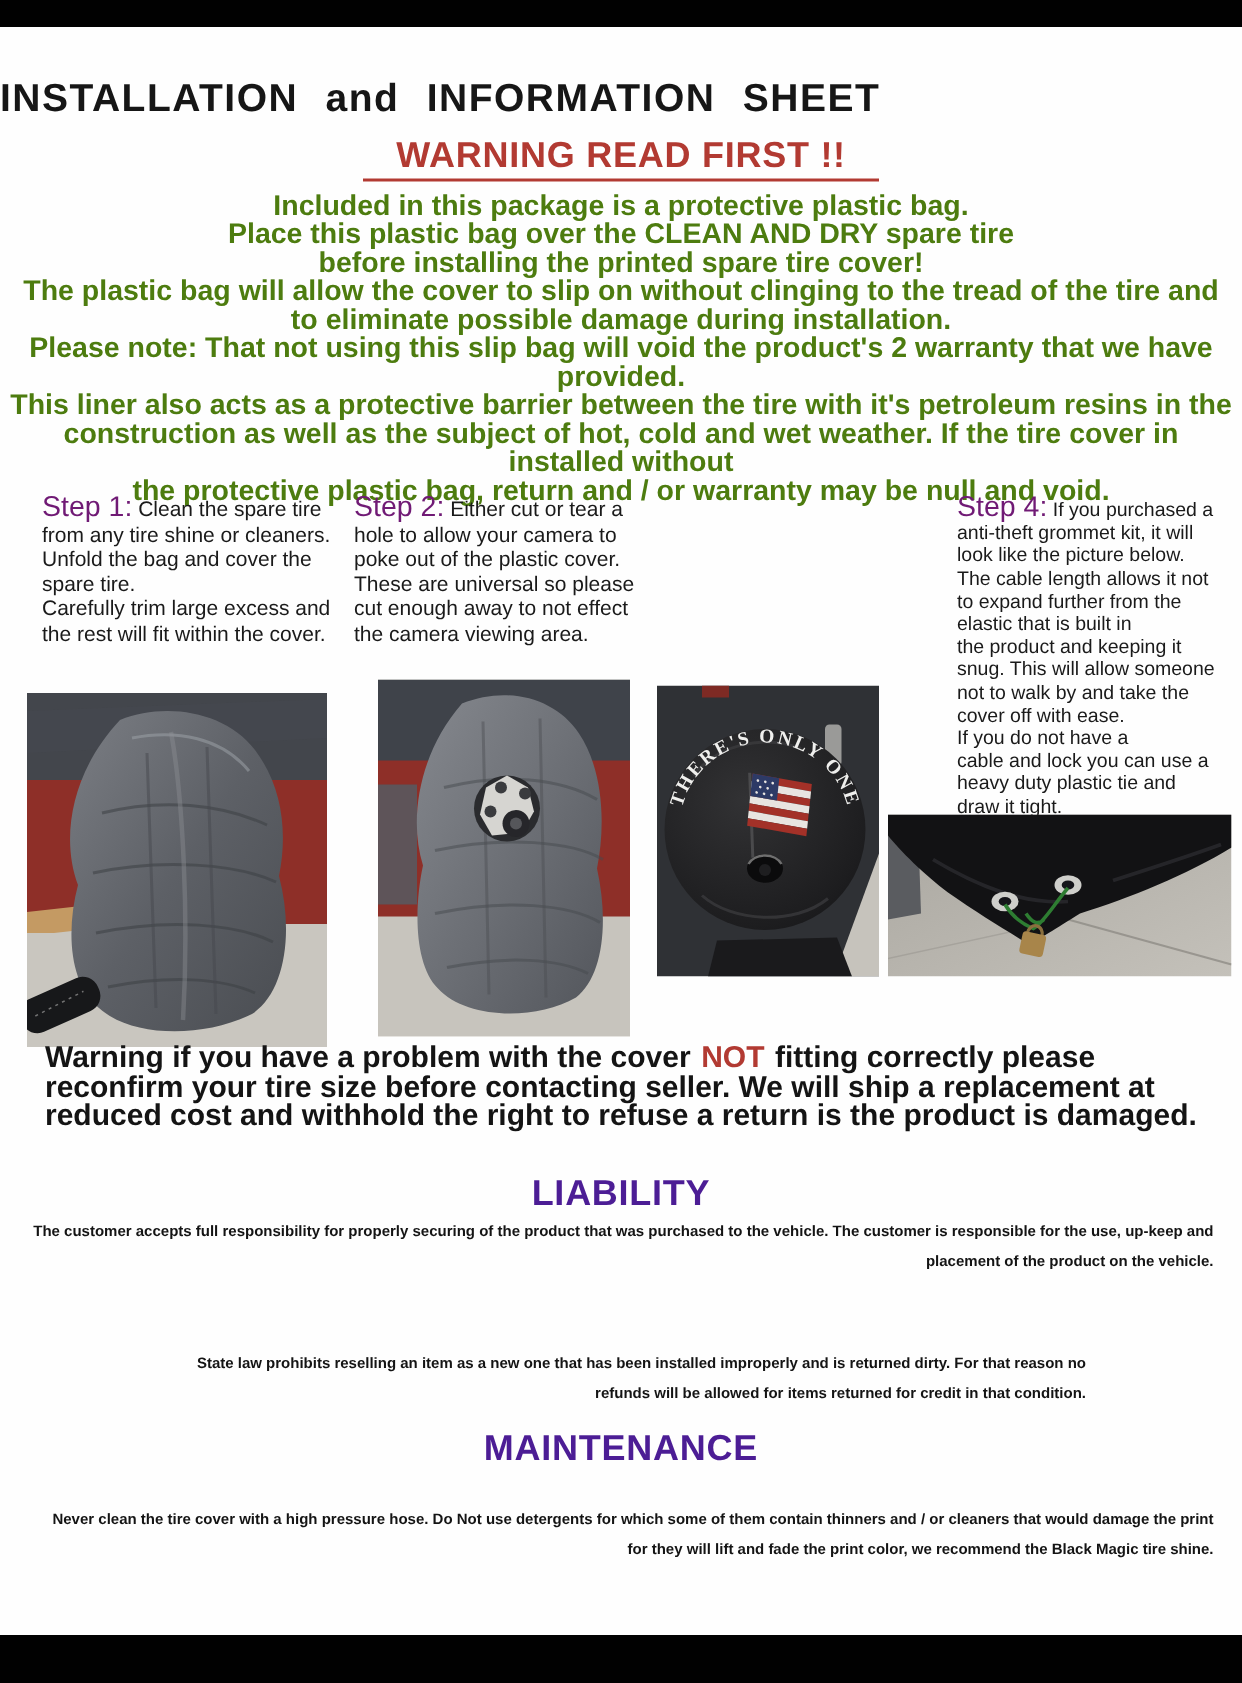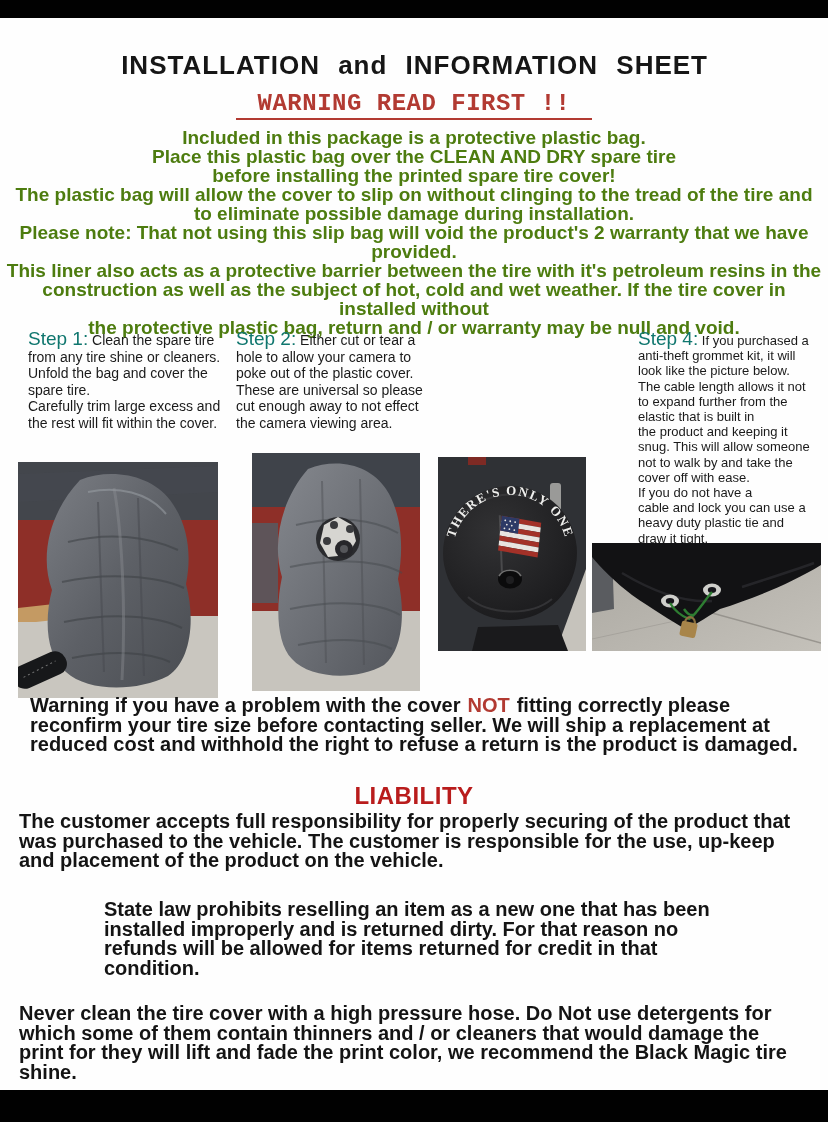--- a/index.html
+++ b/index.html
@@ -6,67 +6,67 @@
   .sheet {
     position:relative; width:828px; height:1122px; overflow:hidden;
     background:#fefefe; font-family:"Liberation Sans", sans-serif; color:#141414;
   }
   .bar { position:absolute; left:0; width:828px; background:#010101; }
   .bar.top { top:0; height:18px; }
   .bar.bottom { top:1090px; height:32px; }
 
   .page-title {
     position:absolute; top:50px; left:0; width:708px; margin:0;
-    text-align:right; font-size:26px; font-weight:bold; letter-spacing:1px;
+    text-align:left; font-size:26px; font-weight:bold; letter-spacing:1px;
     word-spacing:10px; color:#161616;
   }
   .warning-heading {
-    position:absolute; top:90px; left:0; width:828px; margin:0; text-align:center;font-family:Liberation Mono, monospace;
+    position:absolute; top:90px; left:0; width:828px; margin:0; text-align:center;
   }
   .warning-heading span {
     display:inline-block; padding:0 22px 1px 22px;
     font-size:24px; font-weight:bold; color:#b23a32;
     border-bottom:2px solid #b23a32; letter-spacing:0.5px;
   }
   .intro {
     position:absolute; top:128px; left:4px; width:820px; margin:0;
     text-align:center; font-size:19px; font-weight:bold; line-height:19px;
     white-space:pre-line; color:#4d7c0f;
   }
 
   .step { position:absolute; top:331px; font-size:14px; line-height:16.5px; color:#1a1a1a; }
-  .step .step-label { font-size:19px; font-weight:400; color:#0f766e; }
+  .step .step-label { font-size:19px; font-weight:400; color:#701a75; }
   .step .step-body { white-space:pre-line; }
   .step1 { left:28px;  width:202px; }
   .step2 { left:236px; width:200px; }
   .step3 { left:438px; width:198px; }
   .step4 { left:638px; width:184px; font-size:13px; line-height:15.2px; }
 
   .photo { position:absolute; display:block; }
   .photo1 { left:18px;  top:462px; }
   .photo2 { left:252px; top:453px; }
   .photo3 { left:438px; top:457px; }
   .photo4 { left:592px; top:543px; }
 
   .warning-note {
     position:absolute; top:696px; left:30px; width:772px; margin:0;
     font-size:20px; font-weight:bold; line-height:19.5px; color:#141414;
   }
   .warning-note .red { color:#b23a32; margin:0 7px; }
 
   .red-heading {
     position:absolute; left:0; width:828px; margin:0; text-align:center;
-    font-size:24px; font-weight:bold; color:#b91c1c; letter-spacing:0.5px;
+    font-size:24px; font-weight:bold; color:#4c1d95; letter-spacing:0.5px;
   }
   .liability-heading { top:782px; }
   .maintenance-heading { top:952px; }
 
   .center-par {
-    position:absolute; left:19px; width:790px; margin:0; text-align:left;
-    font-size:20px; font-weight:bold; line-height:19.5px; color:#141414;
+    position:absolute; left:19px; width:790px; margin:0; text-align:right;
+    font-size:10px; font-weight:bold; line-height:19.5px; color:#141414;
   }
   .liability-body { top:812px; }
   .state-law { top:900px; left:104px; width:620px; }
   .maintenance-body { top:1004px; }
 </style>
 </head>
 <body>
 
 <div class="sheet">
   <div class="bar top"></div>
@@ -252,16 +252,17 @@
   </svg>
 
   <p class="warning-note">
     <span>Warning if you have a problem with the cover</span><span class="red">NOT</span><span>fitting correctly please reconfirm your tire size before contacting seller. We will ship a replacement at reduced cost and withhold the right to refuse a return is the product is damaged.</span>
   </p>
 
   <h2 class="red-heading liability-heading">LIABILITY</h2>
   <p class="center-par liability-body">The customer accepts full responsibility for properly securing of the product that was purchased to the vehicle.  The customer is responsible for the use, up-keep and placement of the product on the vehicle.</p>
   <p class="center-par state-law">State law prohibits reselling an item as a new one that has been installed improperly and is returned dirty. For that reason no refunds will be allowed for items returned for credit in that condition.</p>
 
+  <h2 class="red-heading maintenance-heading">MAINTENANCE</h2>
   <p class="center-par maintenance-body">Never clean the tire cover with a high pressure hose.  Do Not  use detergents for which some of them contain thinners and / or cleaners that would damage the print for they will lift and fade the print color, we recommend the Black Magic tire shine.</p>
 
   <div class="bar bottom"></div>
 </div>
 
 </body></html>

